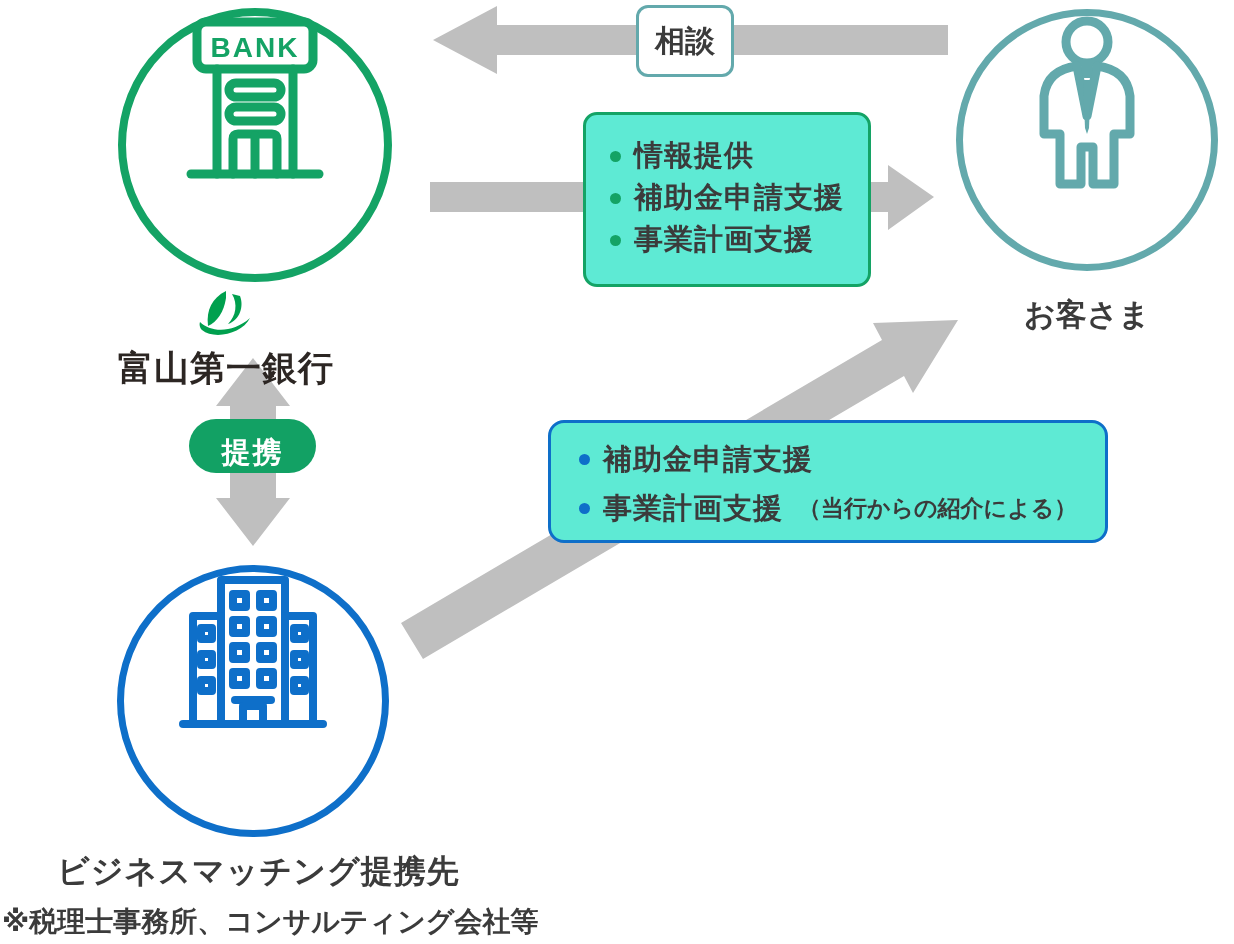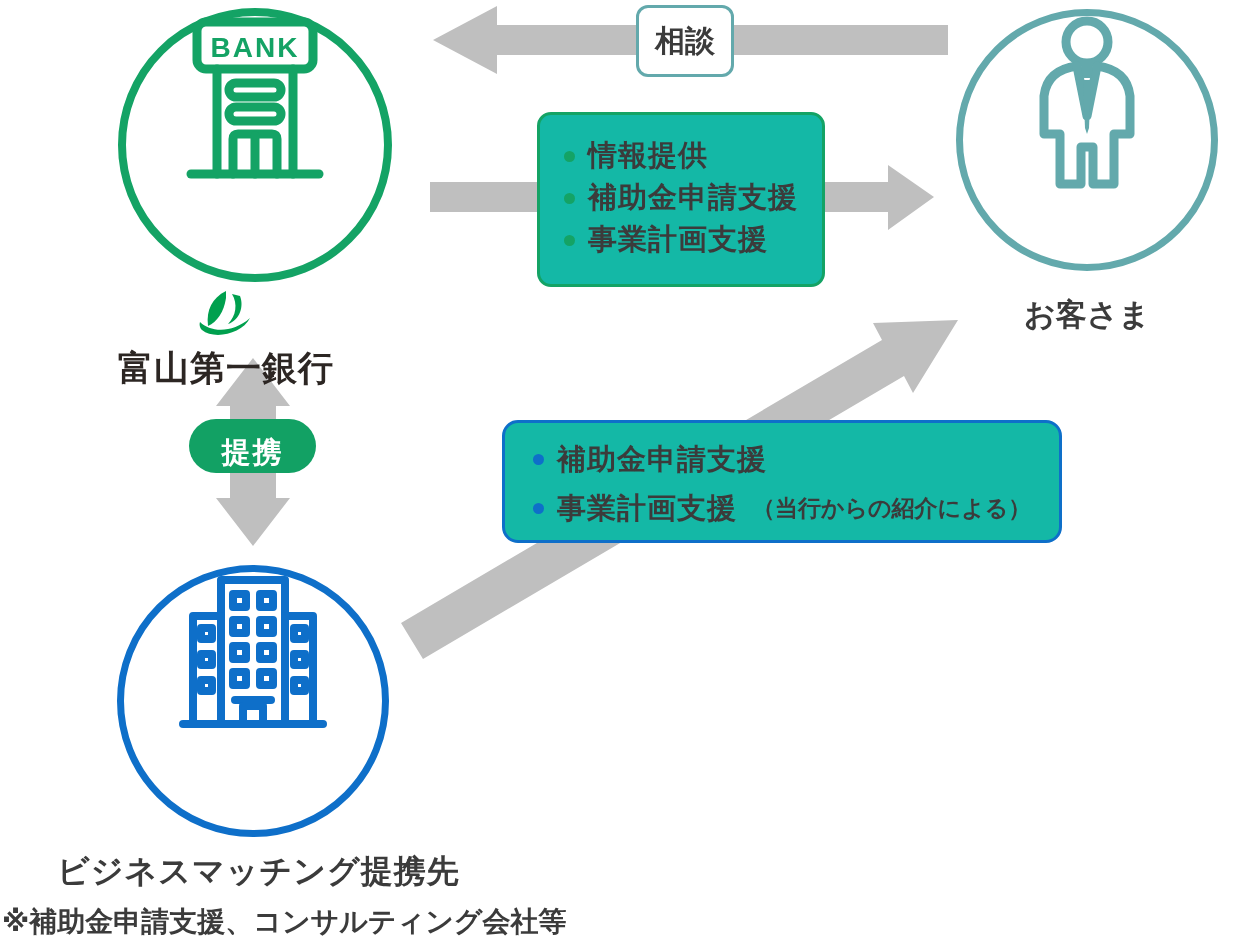--- a/index.html
+++ b/index.html
@@ -26,21 +26,21 @@
   .partner-label{left:57px;top:850px;font-size:32px;letter-spacing:1px;}
   .partner-note{left:2px;top:903px;font-size:28px;letter-spacing:0px;}
 
   .consult-box{
     position:absolute;z-index:3;left:636px;top:5px;width:98px;height:72px;
     background:#ffffff;border:3px solid #63A9AC;border-radius:12px;box-sizing:border-box;
     display:flex;align-items:center;justify-content:center;
     font-size:30px;font-weight:700;color:#3B3B3B;
   }
   .info-box{
-    position:absolute;z-index:3;background:#14b8a6;box-sizing:border-box;
+    position:absolute;z-index:3;background:#5eead4;box-sizing:border-box;margin-left:46px;
   }
   .green-box{
     left:537px;top:112px;width:288px;height:175px;
     border:3px solid #14A365;border-radius:14px;padding:20px 0 0 24px;
   }
   .blue-box{
     left:502px;top:420px;width:560px;height:123px;
     border:3px solid #0E6FC9;border-radius:16px;padding:12px 0 0 28px;
   }
   .item-row{display:flex;align-items:center;gap:13px;}
@@ -121,21 +121,21 @@
         <rect x="32" y="108" width="11" height="11"></rect>
       <rect x="125" y="56" width="11" height="11"></rect>
         <rect x="125" y="82" width="11" height="11"></rect>
         <rect x="125" y="108" width="11" height="11"></rect>
       <line x1="66" y1="128" x2="102" y2="128"></line>
       <rect x="74" y="134" width="20" height="18"></rect>
       <line x1="14" y1="152" x2="154" y2="152"></line>
     </svg>
   </div>
   <div class="node-label partner-label">ビジネスマッチング提携先</div>
-  <div class="node-label partner-note">※補助金申請支援、コンサルティング会社等</div>
+  <div class="node-label partner-note">※税理士事務所、コンサルティング会社等</div>
 
   <div class="consult-box">
     <span>相談</span>
   </div>
 
   <div class="info-box green-box">
     <div class="item-row">
       <span class="bullet"></span>
       <span class="item-text">情報提供</span>
     </div>

